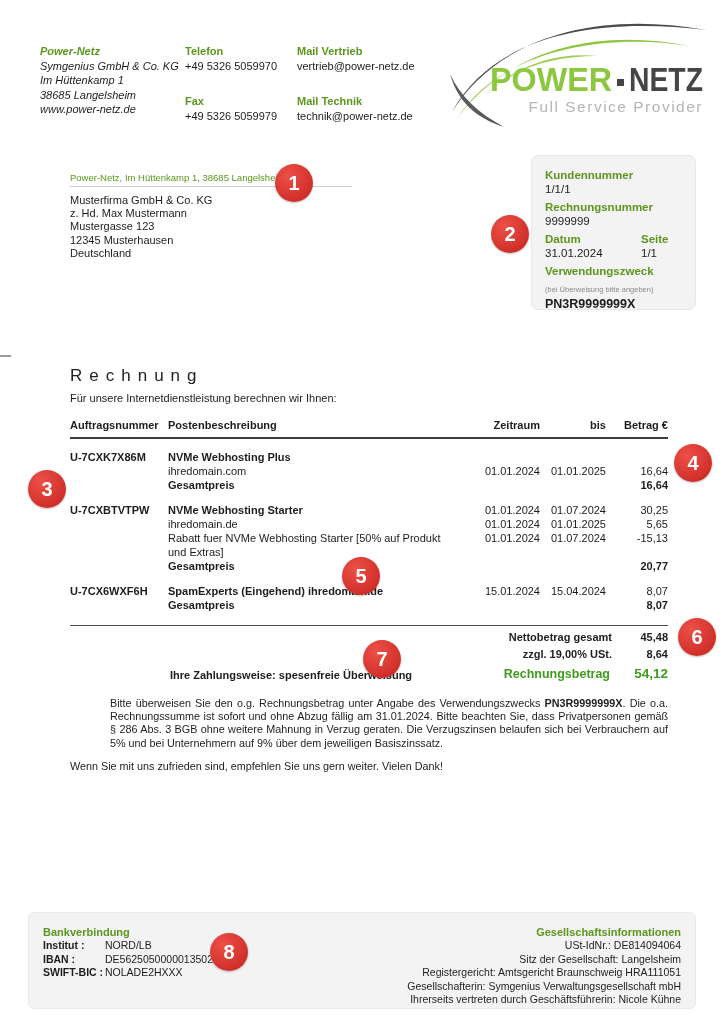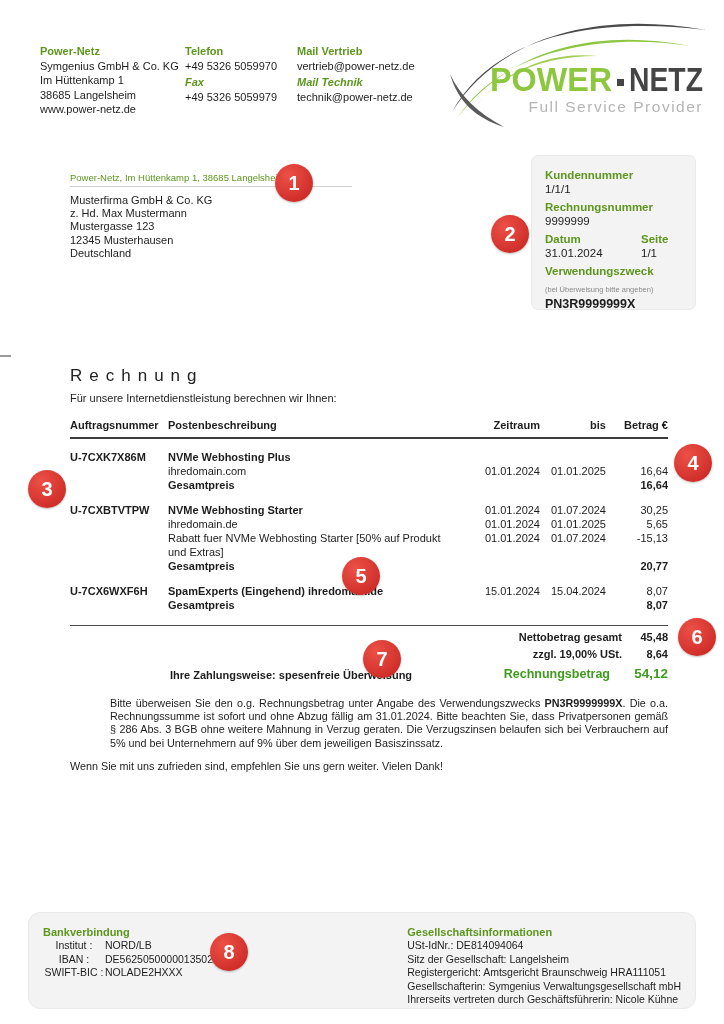--- a/index.html
+++ b/index.html
@@ -3,24 +3,24 @@
 <meta charset="utf-8">
 <style>
   * { margin:0; padding:0; box-sizing:border-box; }
   html,body { background:#fff; }
   body { font-family:"Liberation Sans", sans-serif; color:#1d1d1d; }
   .page { position:relative; width:724px; height:1024px; background:#fff; overflow:hidden; }
 
   
   .hcol { position:absolute; top:44px; font-size:11px; line-height:14.5px; }
   .hcol .glabel { color:#5c961e; font-weight:bold; }
-  .hcol-company { left:40px; width:145px; }
+  .hcol-company { left:40px; width:145px;font-style:italic; }
   .hcol-phone { left:185px; width:110px; }
   .hcol-mail { left:297px; width:150px; }
-  .hblock2 { margin-top:2px;font-style:italic; }
+  .hblock2 { margin-top:21px; }
 
   
   .logo { position:absolute; left:448px; top:10px; width:262px; height:118px; }
 
   
   .fold-mark { position:absolute; left:0; top:355px; width:11px; height:2px; background:#9a9a9a; }
 
   
   .recipient { position:absolute; left:70px; top:172px; width:282px; }
   .sender-line { font-size:9.5px; color:#5c961e; padding-bottom:3px; border-bottom:1px solid #cfcfcf; }
@@ -44,38 +44,38 @@
   .grid-row { display:grid; grid-template-columns:98px 1fr 84px 66px 62px; font-size:11px; line-height:14px; }
   .c-right { text-align:right; }
   .thead { font-weight:bold; padding-bottom:5px; border-bottom:2px solid #3c3c3c; margin-top:14px; }
   .group { margin-top:11px; }
   .b { font-weight:bold; }
 
   .divider { border-top:1.5px solid #4a4a4a; margin-top:13px; }
   .tot-row { display:flex; justify-content:flex-end; align-items:baseline; margin-top:5px; font-size:11px; }
   .tot-row:first-of-type { margin-top:9px; }
   .tot-label { font-weight:bold; text-align:right; }
-  .tot-value { width:46px; text-align:right; font-weight:bold; }
+  .tot-value { width:56px; text-align:right; font-weight:bold; }
   .pay-row { position:relative; margin-top:6px; height:18px; }
   .pay-method { position:absolute; left:100px; top:3px; font-weight:bold; font-size:11px; }
   .pay-total { display:flex; justify-content:flex-end; align-items:baseline; }
   .total-label { color:#3f9b1e; font-weight:bold; font-size:12.5px; text-align:right; }
   .total-value { width:58px; text-align:right; color:#3f9b1e; font-weight:bold; font-size:13.5px; }
 
   .note { margin-top:13px; font-size:10.8px; line-height:13.2px; text-align:justify;margin-left:40px; }
   .thanks { margin-top:10px; font-size:10.8px; }
 
   
   .footer-box { position:absolute; left:28px; top:912px; width:668px; height:97px;
-                background:#f3f3f3; border:1px solid #e9e9e9; border-radius:12px; padding:12px 14px; }
+                background:#f3f3f3; border:1px solid #e9e9e9; border-radius:6px; padding:12px 14px; }
   .foot-head { color:#5c961e; font-weight:bold; font-size:11px; line-height:14px; }
   .bank { position:absolute; left:14px; top:12px; }
   .bank-row { display:flex; font-size:10.5px; line-height:13.5px; }
-  .bank-label { width:62px; font-weight:normal;text-align:center; }
-  .company-info { position:absolute; right:14px; top:12px; text-align:left; font-size:10.5px; line-height:13.5px; }
+  .bank-label { width:62px; font-weight:bold; }
+  .company-info { position:absolute; right:14px; top:12px; text-align:right; font-size:10.5px; line-height:13.5px; }
 
   
   .marker { position:absolute; width:38px; height:38px; border-radius:50%;
             background:radial-gradient(circle at 35% 30%, #ec5047, #cf2e28 75%);
             color:#fff; font-weight:bold; font-size:20px; display:flex; align-items:center; justify-content:center;
             box-shadow:0 1px 2px rgba(0,0,0,0.25); }
   .m1{left:275px;top:164px;} .m2{left:491px;top:215px;} .m3{left:28px;top:470px;}
   .m4{left:674px;top:444px;} .m5{left:342px;top:557px;} .m6{left:678px;top:618px;}
   .m7{left:363px;top:640px;} .m8{left:210px;top:933px;}
 </style>

